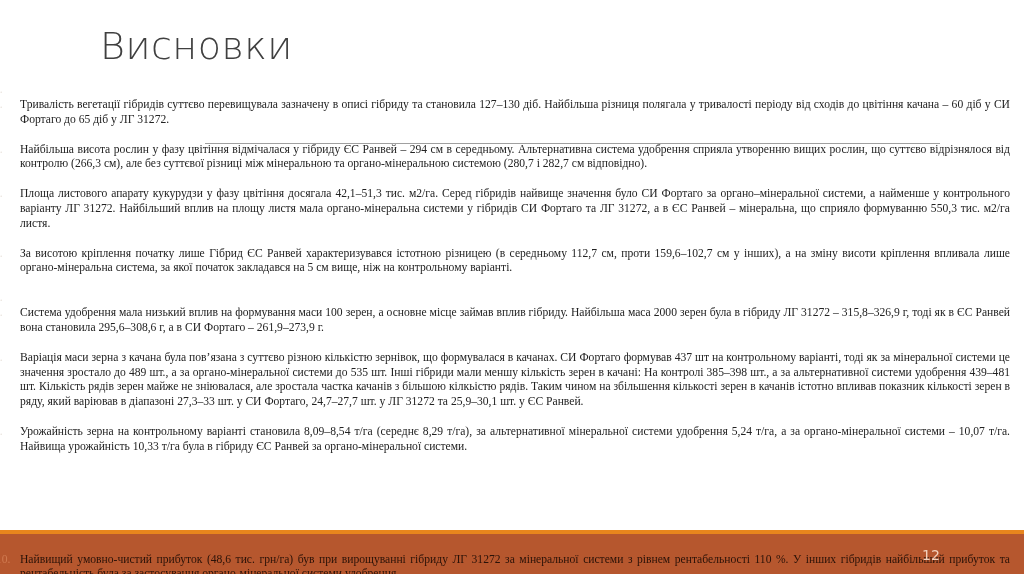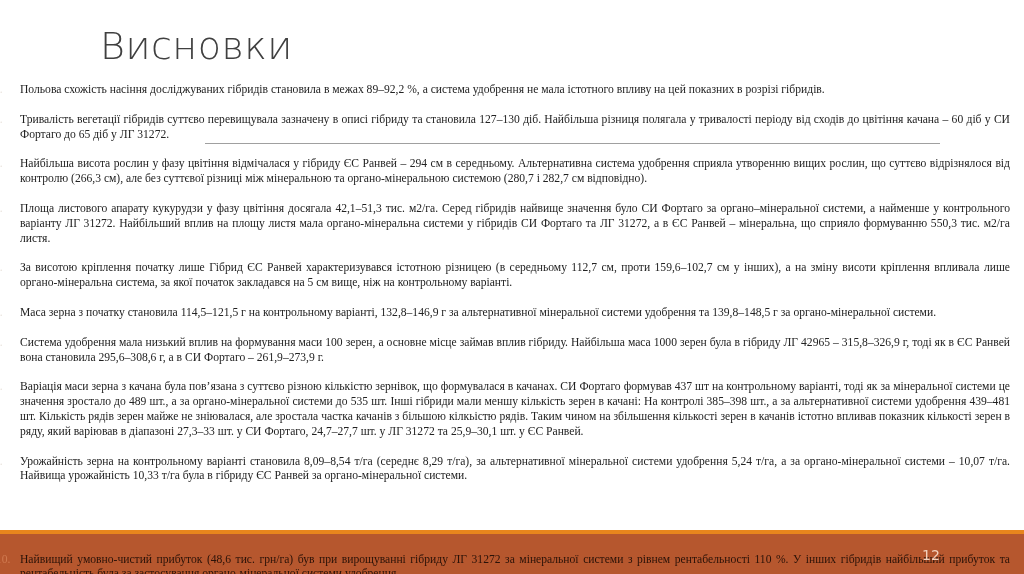--- a/index.html
+++ b/index.html
@@ -102,21 +102,20 @@
     }
   </style>
 </head>
 <body>
 
 <h1 class="slide-title">Висновки</h1>
 
 <div class="body-text">
   <p class="para">
     <span class="num">1.</span>
-    <span>Польова схожість насіння досліджуваних гібридів становила в межах 89–92,2 %, а система удобрення не мала істотного впливу на цей показних в розрізі гібридів.</span>
   </p>
   <div class="gap"></div>
   <p class="para">
     <span class="num">2.</span>
     <span>Тривалість вегетації гібридів суттєво перевищувала зазначену в описі гібриду та становила 127–130 діб. Найбільша різниця полягала у тривалості періоду від сходів до цвітіння качана – 60 діб у СИ Фортаго до 65 діб у ЛГ 31272.</span>
   </p>
   <div class="gap"></div>
   <p class="para">
     <span class="num">3.</span>
     <span>Найбільша висота рослин у фазу цвітіння відмічалася у гібриду ЄС Ранвей – 294 см в середньому. Альтернативна система удобрення сприяла утворенню вищих рослин, що суттєво відрізнялося від контролю (266,3 см), але без суттєвої різниці між мінеральною та органо-мінеральною системою (280,7 і 282,7 см відповідно).</span>
@@ -127,26 +126,25 @@
     <span>Площа листового апарату кукурудзи у фазу цвітіння досягала 42,1–51,3 тис. м2/га. Серед гібридів найвище значення було СИ Фортаго за органо–мінеральної системи, а найменше у контрольного варіанту ЛГ 31272. Найбільший вплив на площу листя мала органо-мінеральна системи у гібридів СИ Фортаго та ЛГ 31272, а в ЄС Ранвей – мінеральна, що сприяло формуванню 550,3 тис. м2/га листя.</span>
   </p>
   <div class="gap"></div>
   <p class="para">
     <span class="num">5.</span>
     <span>За висотою кріплення початку лише Гібрид ЄС Ранвей характеризувався істотною різницею (в середньому 112,7 см, проти 159,6–102,7 см у інших), а на зміну висоти кріплення впливала лише органо-мінеральна система, за якої початок закладався на 5 см вище, ніж на контрольному варіанті.</span>
   </p>
   <div class="gap"></div>
   <p class="para">
     <span class="num">6.</span>
-    <span>Маса зерна з початку становила 114,5–121,5 г на контрольному варіанті, 132,8–146,9 г за альтернативної мінеральної системи удобрення та 139,8–148,5 г за органо-мінеральної системи.</span>
   </p>
   <div class="gap"></div>
   <p class="para">
     <span class="num">7.</span>
-    <span>Система удобрення мала низький вплив на формування маси 100 зерен, а основне місце займав вплив гібриду. Найбільша маса 1000 зерен була в гібриду ЛГ 42965 – 315,8–326,9 г, тоді як в ЄС Ранвей вона становила 295,6–308,6 г, а в СИ Фортаго – 261,9–273,9 г.</span>
+    <span>Система удобрення мала низький вплив на формування маси 100 зерен, а основне місце займав вплив гібриду. Найбільша маса 2000 зерен була в гібриду ЛГ 31272 – 315,8–326,9 г, тоді як в ЄС Ранвей вона становила 295,6–308,6 г, а в СИ Фортаго – 261,9–273,9 г.</span>
   </p>
   <div class="gap"></div>
   <p class="para">
     <span class="num">8.</span>
     <span>Варіація маси зерна з качана була пов’язана з суттєво різною кількістю зернівок, що формувалася в качанах. СИ Фортаго формував 437 шт на контрольному варіанті, тоді як за мінеральної системи це значення зростало до 489 шт., а за органо-мінеральної системи до 535 шт. Інші гібриди мали меншу кількість зерен в качані: На контролі 385–398 шт., а за альтернативної системи удобрення 439–481 шт. Кількість рядів зерен майже не знiювалася, але зростала частка качанів з більшою кілкьістю рядів. Таким чином на збільшення кількості зерен в качанів істотно впливав показник кількості зерен в ряду, який варіював в діапазоні 27,3–33 шт. у СИ Фортаго, 24,7–27,7 шт. у ЛГ 31272 та 25,9–30,1 шт. у ЄС Ранвей.</span>
   </p>
   <div class="gap"></div>
   <p class="para">
     <span class="num">9.</span>
     <span>Урожайність зерна на контрольному варіанті становила 8,09–8,54 т/га (середнє 8,29 т/га), за альтернативної мінеральної системи удобрення 5,24 т/га, а за органо-мінеральної системи – 10,07 т/га. Найвища урожайність 10,33 т/га була в гібриду ЄС Ранвей за органо-мінеральної системи.</span>

